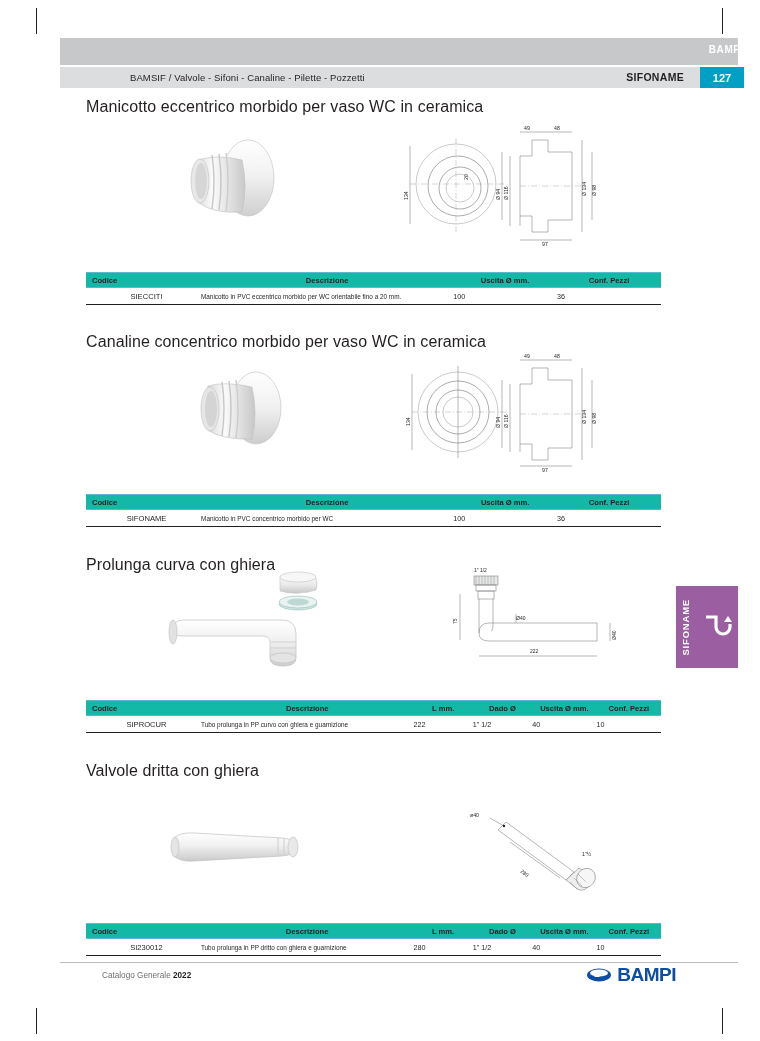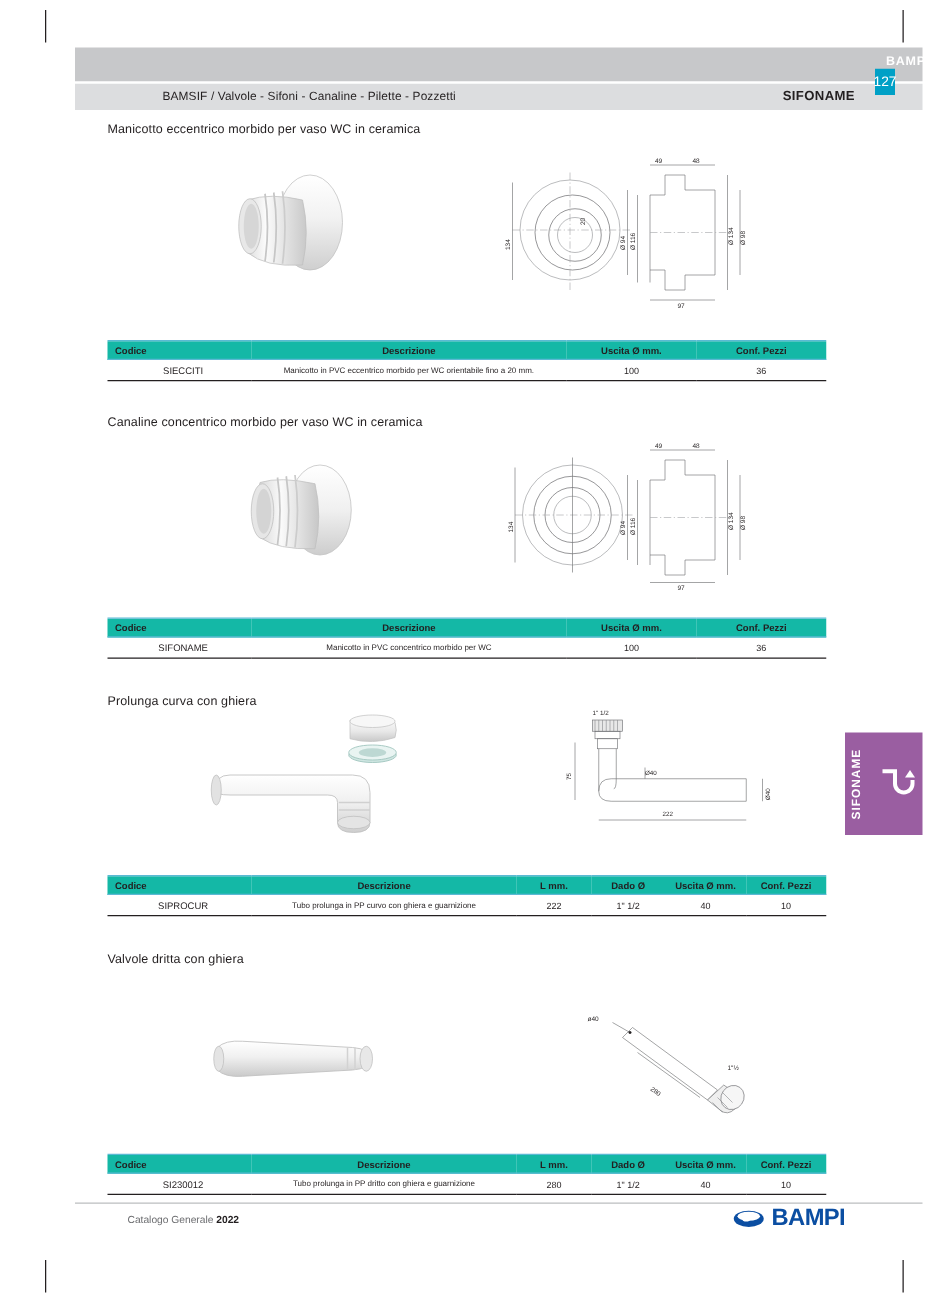--- a/index.html
+++ b/index.html
@@ -71,27 +71,27 @@
     right: 76px;
     top: 71px;
     font-size: 10.5px;
     font-weight: bold;
     color: #231f20;
     letter-spacing: 0.3px;
   }
   .page-number-box {
     position: absolute;
     left: 700px;
-    top: 55px;
-    width: 16px;
+    top: 67px;
+    width: 44px;
     height: 21px;
     background: #00a0c6;
     color: #ffffff;
     font-size: 11px;
-    font-weight: normal;
+    font-weight: bold;
     display: flex;
     align-items: center;
     justify-content: center;
   }
 
   
   .side-tab {
     position: absolute;
     left: 676px;
     top: 586px;
@@ -116,21 +116,21 @@
     position: absolute;
     left: 26px;
     top: 28px;
     width: 30px;
     height: 28px;
   }
 
   
   .prod-title {
     position: absolute;
-    font-size: 10px;
+    font-size: 16px;
     color: #231f20;
     letter-spacing: 0.1px;
   }
 
   .photo, .drawing {
     position: absolute;
   }
 
   
   .tbl {
@@ -148,21 +148,21 @@
     height: 14px;
     border-top: 1px solid #5bb9d4;
     border-bottom: 1px solid #5bb9d4;
     text-align: center;
     padding: 0;
   }
   .tbl thead th.col-code { text-align: left; padding-left: 6px; }
   .tbl tbody td {
     height: 16px;
     border-bottom: 1px solid #231f20;
-    text-align: center;
+    text-align: left;
     color: #231f20;
     font-size: 7.2px;
     padding: 0;
   }
   .tbl tbody td.col-code { text-align: center; padding-left: 6px; font-size: 7.6px;}
   .tbl tbody td.col-desc { font-size: 6.4px; }
 
   
   .footer-rule {
     position: absolute;

